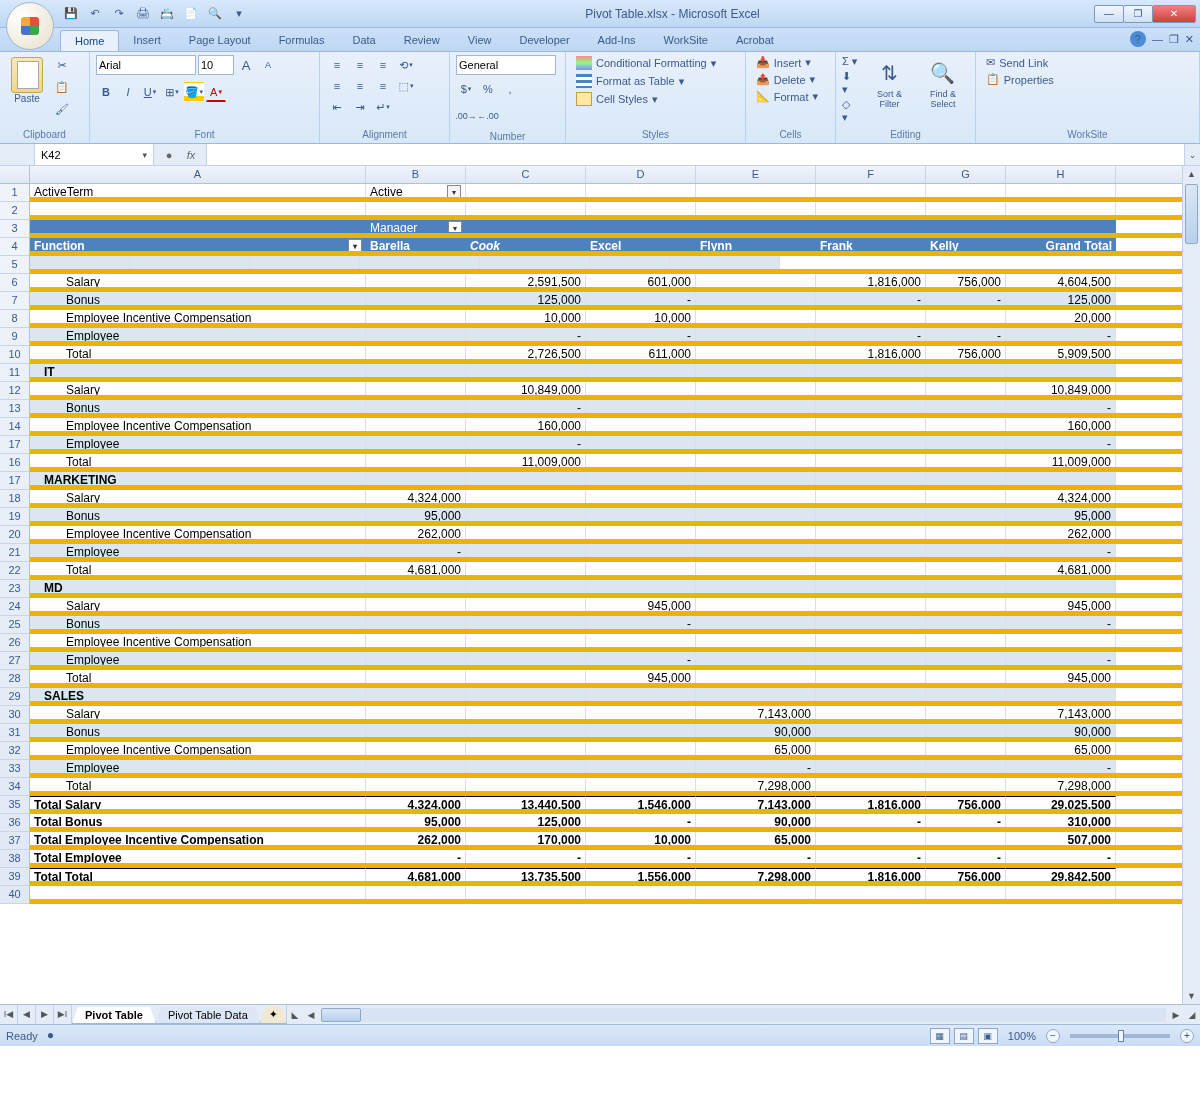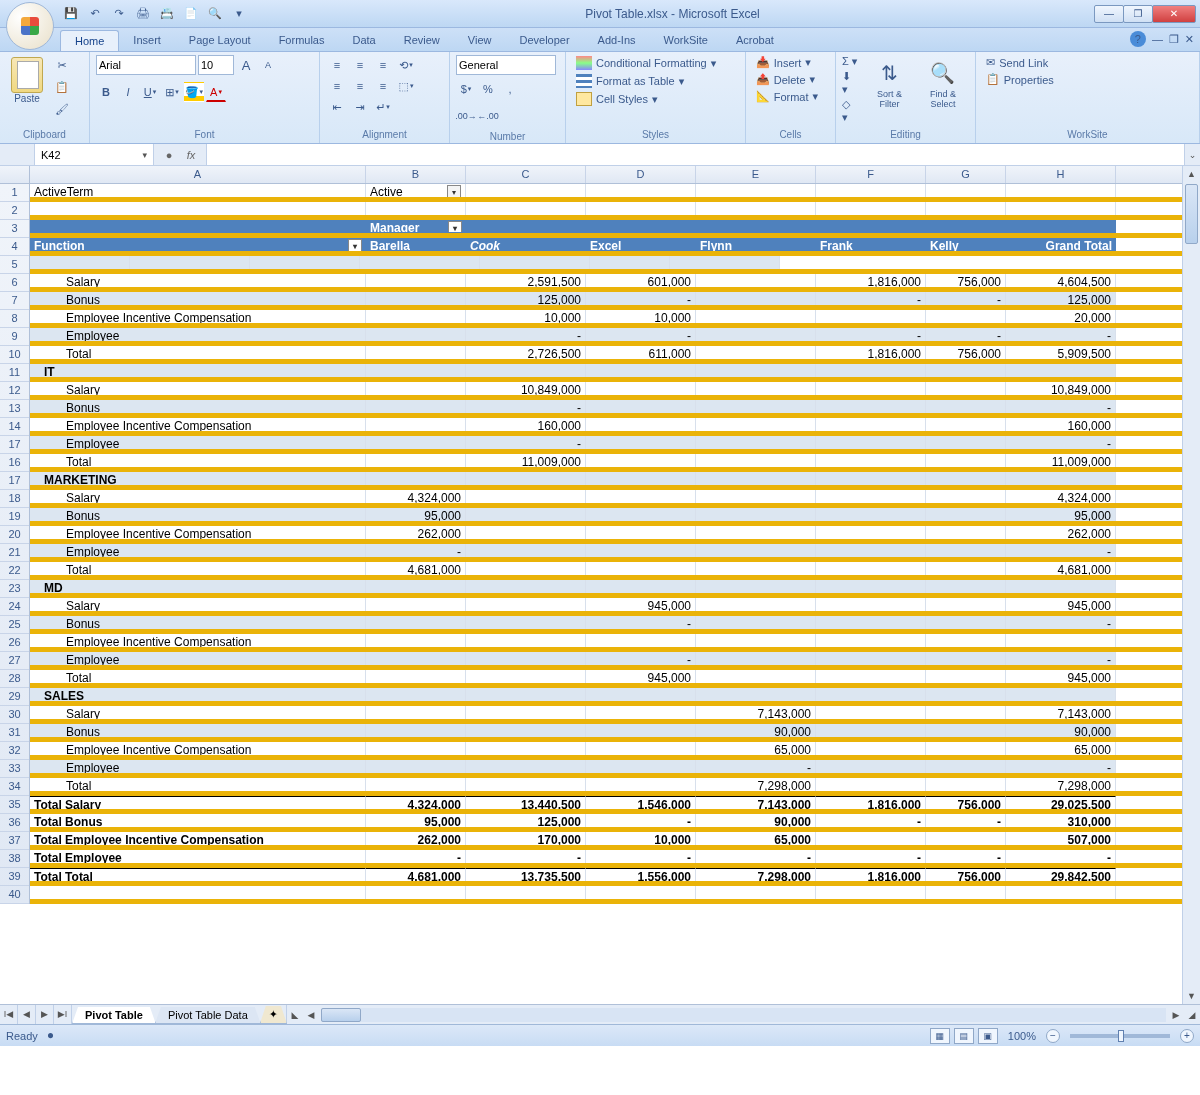--- a/index.html
+++ b/index.html
@@ -64,21 +64,21 @@
 .cols-header { display:flex; height:18px; background:linear-gradient(#f0f4fa,#e0e8f4); border-bottom:1px solid #b0c0d8;}
 .corner { width:30px; border-right:1px solid #b0c0d8; background:linear-gradient(#f0f4fa,#e0e8f4);}
 .colh { border-right:1px solid #c8d4e8; text-align:center; font-size:11px; color:#3b5a8c; line-height:17px; cursor:pointer;}
 .rows-area { display:flex; }
 .row-headers { width:30px; background:linear-gradient(#f0f4fa,#e0e8f4); border-right:1px solid #b0c0d8;}
 .rowh { height:18px; border-bottom:1px solid #c8d4e8; text-align:center; font-size:11px; color:#3b5a8c; line-height:17px; cursor:pointer;}
 .cells { flex:1;}
 .crow-d { display:flex; height:18px; border-bottom:5px solid #eab308;}
 .cell { border-right:1px solid #d8e0ec; font-size:12px; padding:0 4px; line-height:17px; overflow:hidden; white-space:nowrap; font-family: Arial;}
 .cell.r { text-align:right;}
-.hdr-row .cell { background:#4f81bd; color:#fff; font-weight:bold; border-right: none; border-bottom: 1px solid #4f81bd;}
+.hdr-row .cell { background:#4f81bd; color:#fff; font-weight:normal; border-right: none; border-bottom: 1px solid #4f81bd;}
 .hdr-row2 .cell { background:#4f81bd; color:#fff; font-weight:bold; border-right:none;}
 .blue-band .cell { background:#dce6f1;}
 .bold .cell { font-weight: bold;}
 .indent1 { padding-left: 14px !important;}
 .indent2 { padding-left: 36px !important;}
 .filter-btn { float:right; width:14px; height:14px; border:1px solid #888; background:#f4f4f4; font-size:8px; display:flex; align-items:center; justify-content:center; margin-top:1px; cursor:pointer; color:#333;}
 .crow-d.border-top .cell { border-top: 1px solid #000;}
 .vscroll { width:18px; background:#e4ecf7; border-left:1px solid #c0d0e8; position:relative;}
 .vscroll .thumb { position:absolute; top:18px; left:2px; width:13px; height:60px; background:linear-gradient(#dae6f6,#b8d0ec); border:1px solid #90a8c8; border-radius:2px;}
 .vscroll .arr { height:16px; text-align:center; font-size:9px; color:#555; line-height:16px; cursor:pointer;}

